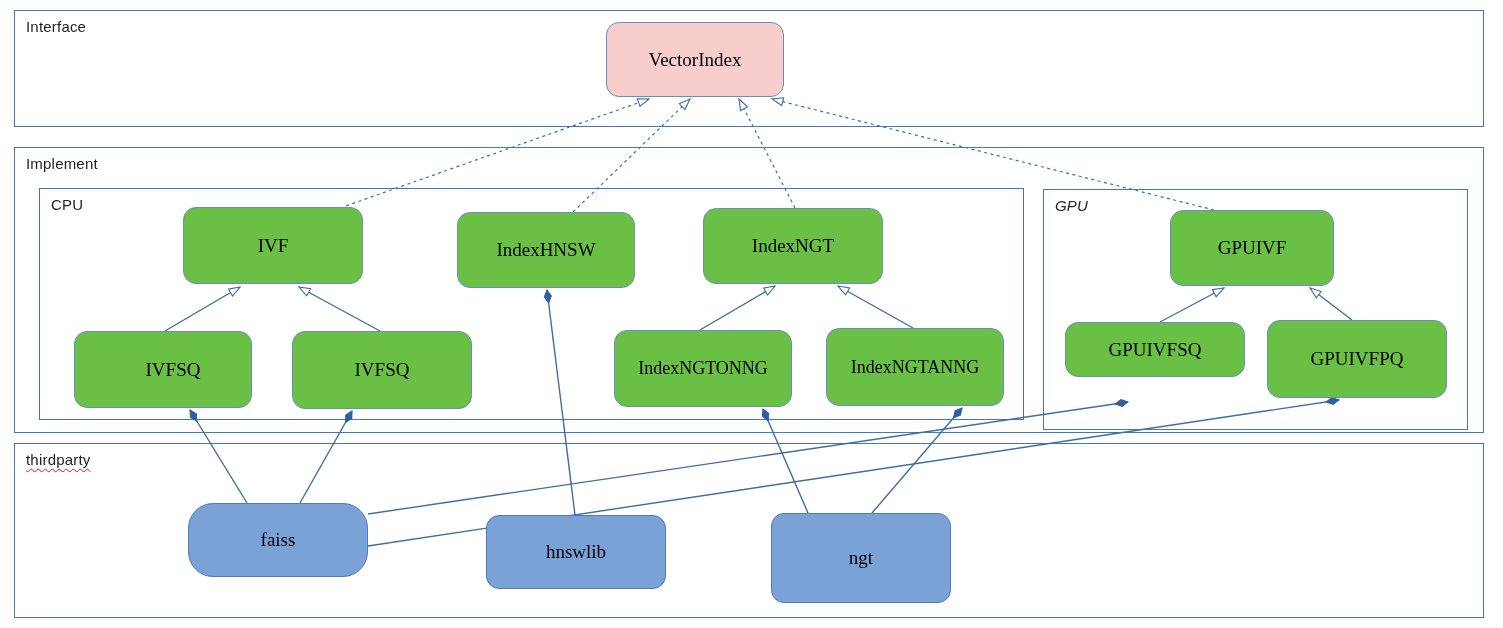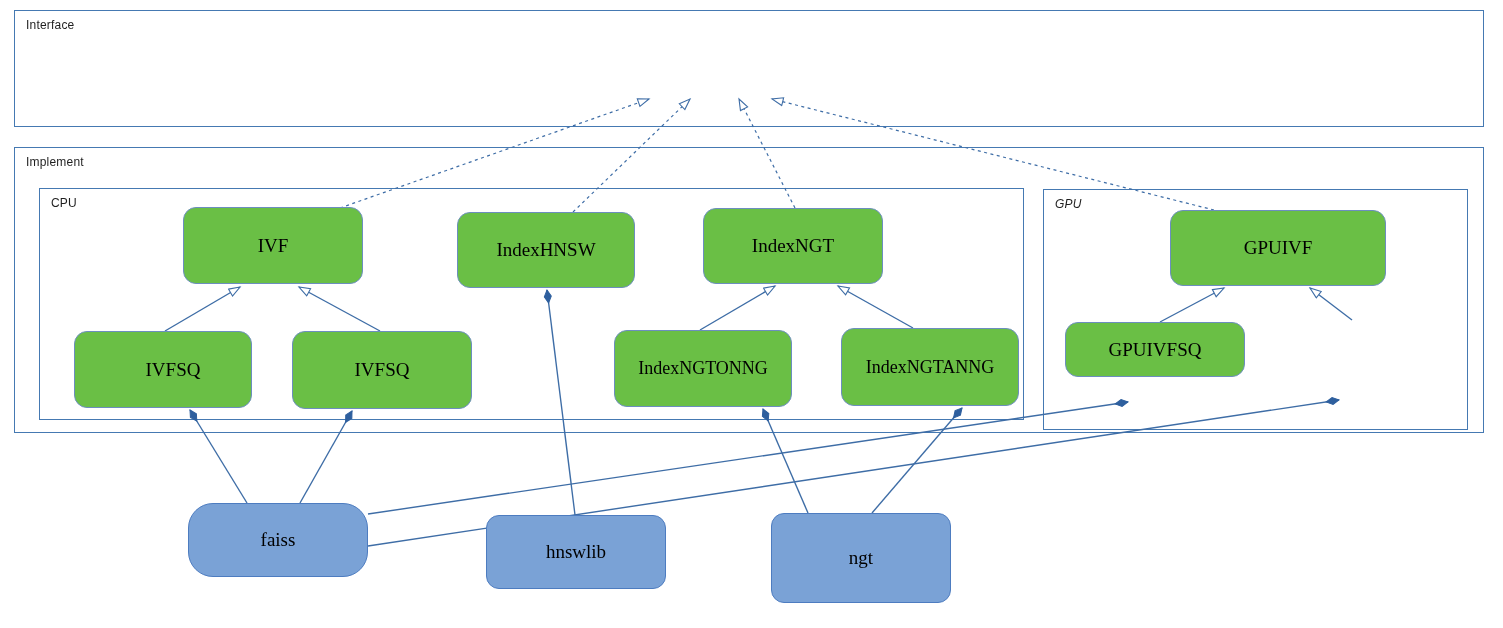--- a/index.html
+++ b/index.html
@@ -4,21 +4,21 @@
 <style>
   :root{
     --line:#3e6da6; --frame:#4579b2; --node-stroke:#6c8ebf;
     --green:#6abf45; --pink:#f8cecc; --blue:#7aa2d6; --blue-stroke:#4d7cc0;
     --ink:#000; --label-ink:#1f1f1f; --squiggle:#cc2222;
   }
   html,body{margin:0;padding:0;background:#fff;}
   #canvas{position:relative;width:1503px;height:628px;background:#fff;overflow:hidden;
           font-family:"Liberation Sans",sans-serif;}
   .container{position:absolute;border:1.6px solid var(--frame);background:transparent;box-sizing:border-box;}
-  .container .frame-label{position:absolute;top:7px;left:11px;font-size:12px;color:var(--label-ink);
+  .container .frame-label{position:absolute;top:7px;left:11px;font-size:15px;color:var(--label-ink);
           letter-spacing:0.2px;background:transparent;white-space:nowrap;}
   .misspelled{text-decoration:underline wavy var(--squiggle);text-decoration-thickness:1px;text-underline-offset:3px;}
   #edges{position:absolute;left:0;top:0;width:1503px;height:628px;z-index:2;}
   .edge{stroke:var(--line);stroke-width:1.4;fill:none;}
   .realization{stroke-dasharray:3 3.5;stroke-width:1.2;}
   .node{position:absolute;z-index:3;display:flex;align-items:center;justify-content:center;
         border-radius:13px;box-sizing:border-box;font-family:"Liberation Serif",serif;
         font-size:19px;color:var(--ink);text-align:center;}
   .node.impl{background:var(--green);border:1.4px solid var(--node-stroke);}
   .node.iface{background:var(--pink);border:1.4px solid var(--node-stroke);}
@@ -38,20 +38,23 @@
   </div>
 
   <div class="container" style="left:39px;top:188px;width:985px;height:232px;">
     <span class="frame-label">CPU</span>
   </div>
 
   <div class="container" style="left:1043px;top:189px;width:425px;height:241px;font-style:italic;">
     <span class="frame-label">GPU</span>
   </div>
 
+  <div class="container" style="left:14px;top:443px;width:1470px;height:175px;">
+    <span class="frame-label misspelled">thirdparty</span>
+  </div>
 
   <svg id="edges" viewBox="0 0 1503 628" xmlns="http://www.w3.org/2000/svg">
     <defs>
       <marker id="m-tri" markerUnits="userSpaceOnUse" markerWidth="15" markerHeight="12" refX="12" refY="5" orient="auto">
         <path d="M1,1 L12,5 L1,9 Z" fill="#ffffff" stroke="#3e6da6" stroke-width="1.1"></path>
       </marker>
       <marker id="m-diamond" markerUnits="userSpaceOnUse" markerWidth="17" markerHeight="11" refX="14" refY="4.5" orient="auto">
         <path d="M1,4.5 L7.5,1 L14,4.5 L7.5,8 Z" fill="#2e5f9e" stroke="#2e5f9e"></path>
       </marker>
     </defs>
@@ -67,57 +70,63 @@
       <line x1="1352" y1="320" x2="1310" y2="288" class="edge generalization" marker-end="url(#m-tri)"></line>
       <line x1="247" y1="503" x2="190" y2="410" class="edge composition" marker-end="url(#m-diamond)"></line>
       <line x1="300" y1="503" x2="352" y2="411" class="edge composition" marker-end="url(#m-diamond)"></line>
       <line x1="575" y1="515" x2="547" y2="290" class="edge composition" marker-end="url(#m-diamond)"></line>
       <line x1="808" y1="513" x2="763" y2="409" class="edge composition" marker-end="url(#m-diamond)"></line>
       <line x1="872" y1="513" x2="962" y2="408" class="edge composition" marker-end="url(#m-diamond)"></line>
       <line x1="368" y1="514" x2="1128" y2="402" class="edge composition" marker-end="url(#m-diamond)"></line>
       <line x1="368" y1="546" x2="1339" y2="400" class="edge composition" marker-end="url(#m-diamond)"></line>
     </svg>
 
+  <div class="node iface" style="left:606px;top:22px;width:178px;height:75px;font-size:19px;">
+    <span>VectorIndex</span>
+  </div>
 
   <div class="node impl" style="left:183px;top:207px;width:180px;height:77px;">
     <span>IVF</span>
   </div>
 
   <div class="node impl" style="left:457px;top:212px;width:178px;height:76px;">
     <span>IndexHNSW</span>
   </div>
 
   <div class="node impl" style="left:703px;top:208px;width:180px;height:76px;">
     <span>IndexNGT</span>
   </div>
 
-  <div class="node impl" style="left:1170px;top:210px;width:216px;height:76px;">
+  <div class="node impl" style="left:1170px;top:210px;width:164px;height:76px;">
     <span>GPUIVF</span>
   </div>
 
   <div class="node impl" style="left:74px;top:331px;width:178px;height:77px;padding-left:20px;">
     <span>IVFSQ</span>
   </div>
 
   <div class="node impl" style="left:292px;top:331px;width:180px;height:78px;">
     <span>IVFSQ</span>
   </div>
 
   <div class="node impl" style="left:614px;top:330px;width:178px;height:77px;font-size:18px;">
     <span>IndexNGTONNG</span>
   </div>
 
-  <div class="node impl" style="left:826px;top:328px;width:178px;height:78px;font-size:18px;margin-left:15px;">
+  <div class="node impl" style="left:826px;top:328px;width:178px;height:78px;font-size:18px;">
     <span>IndexNGTANNG</span>
   </div>
 
   <div class="node impl" style="left:1065px;top:322px;width:180px;height:55px;">
     <span>GPUIVFSQ</span>
   </div>
 
+  <div class="node impl" style="left:1267px;top:320px;width:180px;height:78px;">
+    <span>GPUIVFPQ</span>
+  </div>
 
   <div class="node lib" style="left:188px;top:503px;width:180px;height:74px;border-radius:25px;">
     <span>faiss</span>
   </div>
 
   <div class="node lib" style="left:486px;top:515px;width:180px;height:74px;">
     <span>hnswlib</span>
   </div>
 
   <div class="node lib" style="left:771px;top:513px;width:180px;height:90px;">

